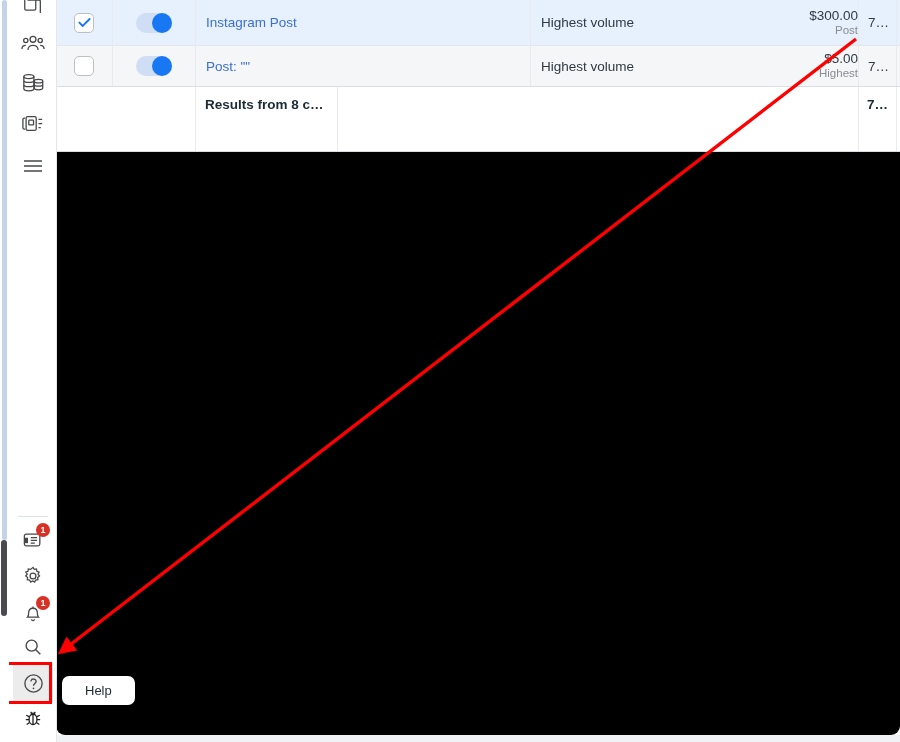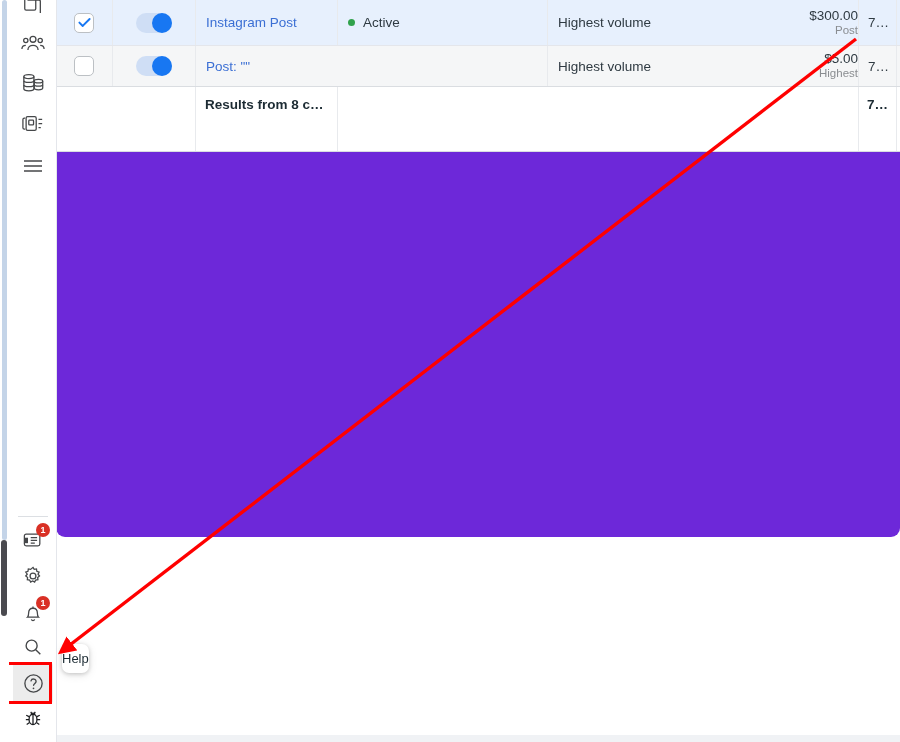--- a/index.html
+++ b/index.html
@@ -106,38 +106,38 @@
     border: 3px solid #ff0000;
     box-sizing: border-box;
     z-index: 50;
     pointer-events: none;
   }
 
   
   #help-tooltip {
     position: absolute;
     left: 62px;
-    top: 644px;
+    top: 676px;
     background: #ffffff;
     border-radius: 7px;
     box-shadow: 0 1px 4px rgba(0,0,0,0.18), 0 2px 10px rgba(0,0,0,0.10);
-    padding: 7px 0;
+    padding: 7px 23px;
     font-size: 13px;
     color: #1c2b33;
     z-index: 55;
     white-space: nowrap;
   }
 
   
   #content-panel {
     position: absolute;
     left: 56px; top: 0;
     width: 844px;
-    height: 537px;
-    background: #6d28d9;
+    height: 735px;
+    background: #000000;
     border-bottom-left-radius: 9px;
     border-bottom-right-radius: 9px;
     overflow: hidden;
     z-index: 10;
   }
   #content-bottom-strip {
     position: absolute;
     left: 56px;
     top: 735px;
     width: 844px;
@@ -174,21 +174,21 @@
     flex-direction: column;
     justify-content: center;
     padding: 0 10px;
   }
   .cell.vdiv { border-left: 1px solid #e8eaed; }
 
   .c-check  { left: 0;   width: 56px; align-items: center; }
   .c-toggle { left: 56px;  width: 83px; align-items: center; }
   .c-name   { left: 139px; width: 142px; }
   .c-status { left: 281px; width: 193px; }
-  .c-bid    { left: 491px; width: 270px; }
+  .c-bid    { left: 474px; width: 270px; }
 
   
   .checkbox {
     width: 20px; height: 20px;
     border: 1px solid #bcc0c4;
     border-radius: 5px;
     background: #ffffff;
     box-sizing: border-box;
     display: flex;
     align-items: center;
@@ -482,26 +482,20 @@
         </div>
       </div>
       <div class="cell c-toggle vdiv">
         <div class="switch">
           <div class="knob"></div>
         </div>
       </div>
       <div class="cell c-name vdiv">
         <span class="link-text">Instagram Post</span>
       </div>
-      <div class="cell c-status vdiv">
-        <div class="status-line">
-          <span class="dot active"></span>
-          <span>Active</span>
-        </div>
-      </div>
       <div class="cell c-bid vdiv">
         <span class="bid-text">Highest volume</span>
       </div>
       <div class="budget-wrap">
         <span class="budget-amt">$300.00</span>
         <span class="budget-type">Post</span>
       </div>
       <div class="trunc-col">7…</div>
       <div class="tail-col"></div>
     </div>

